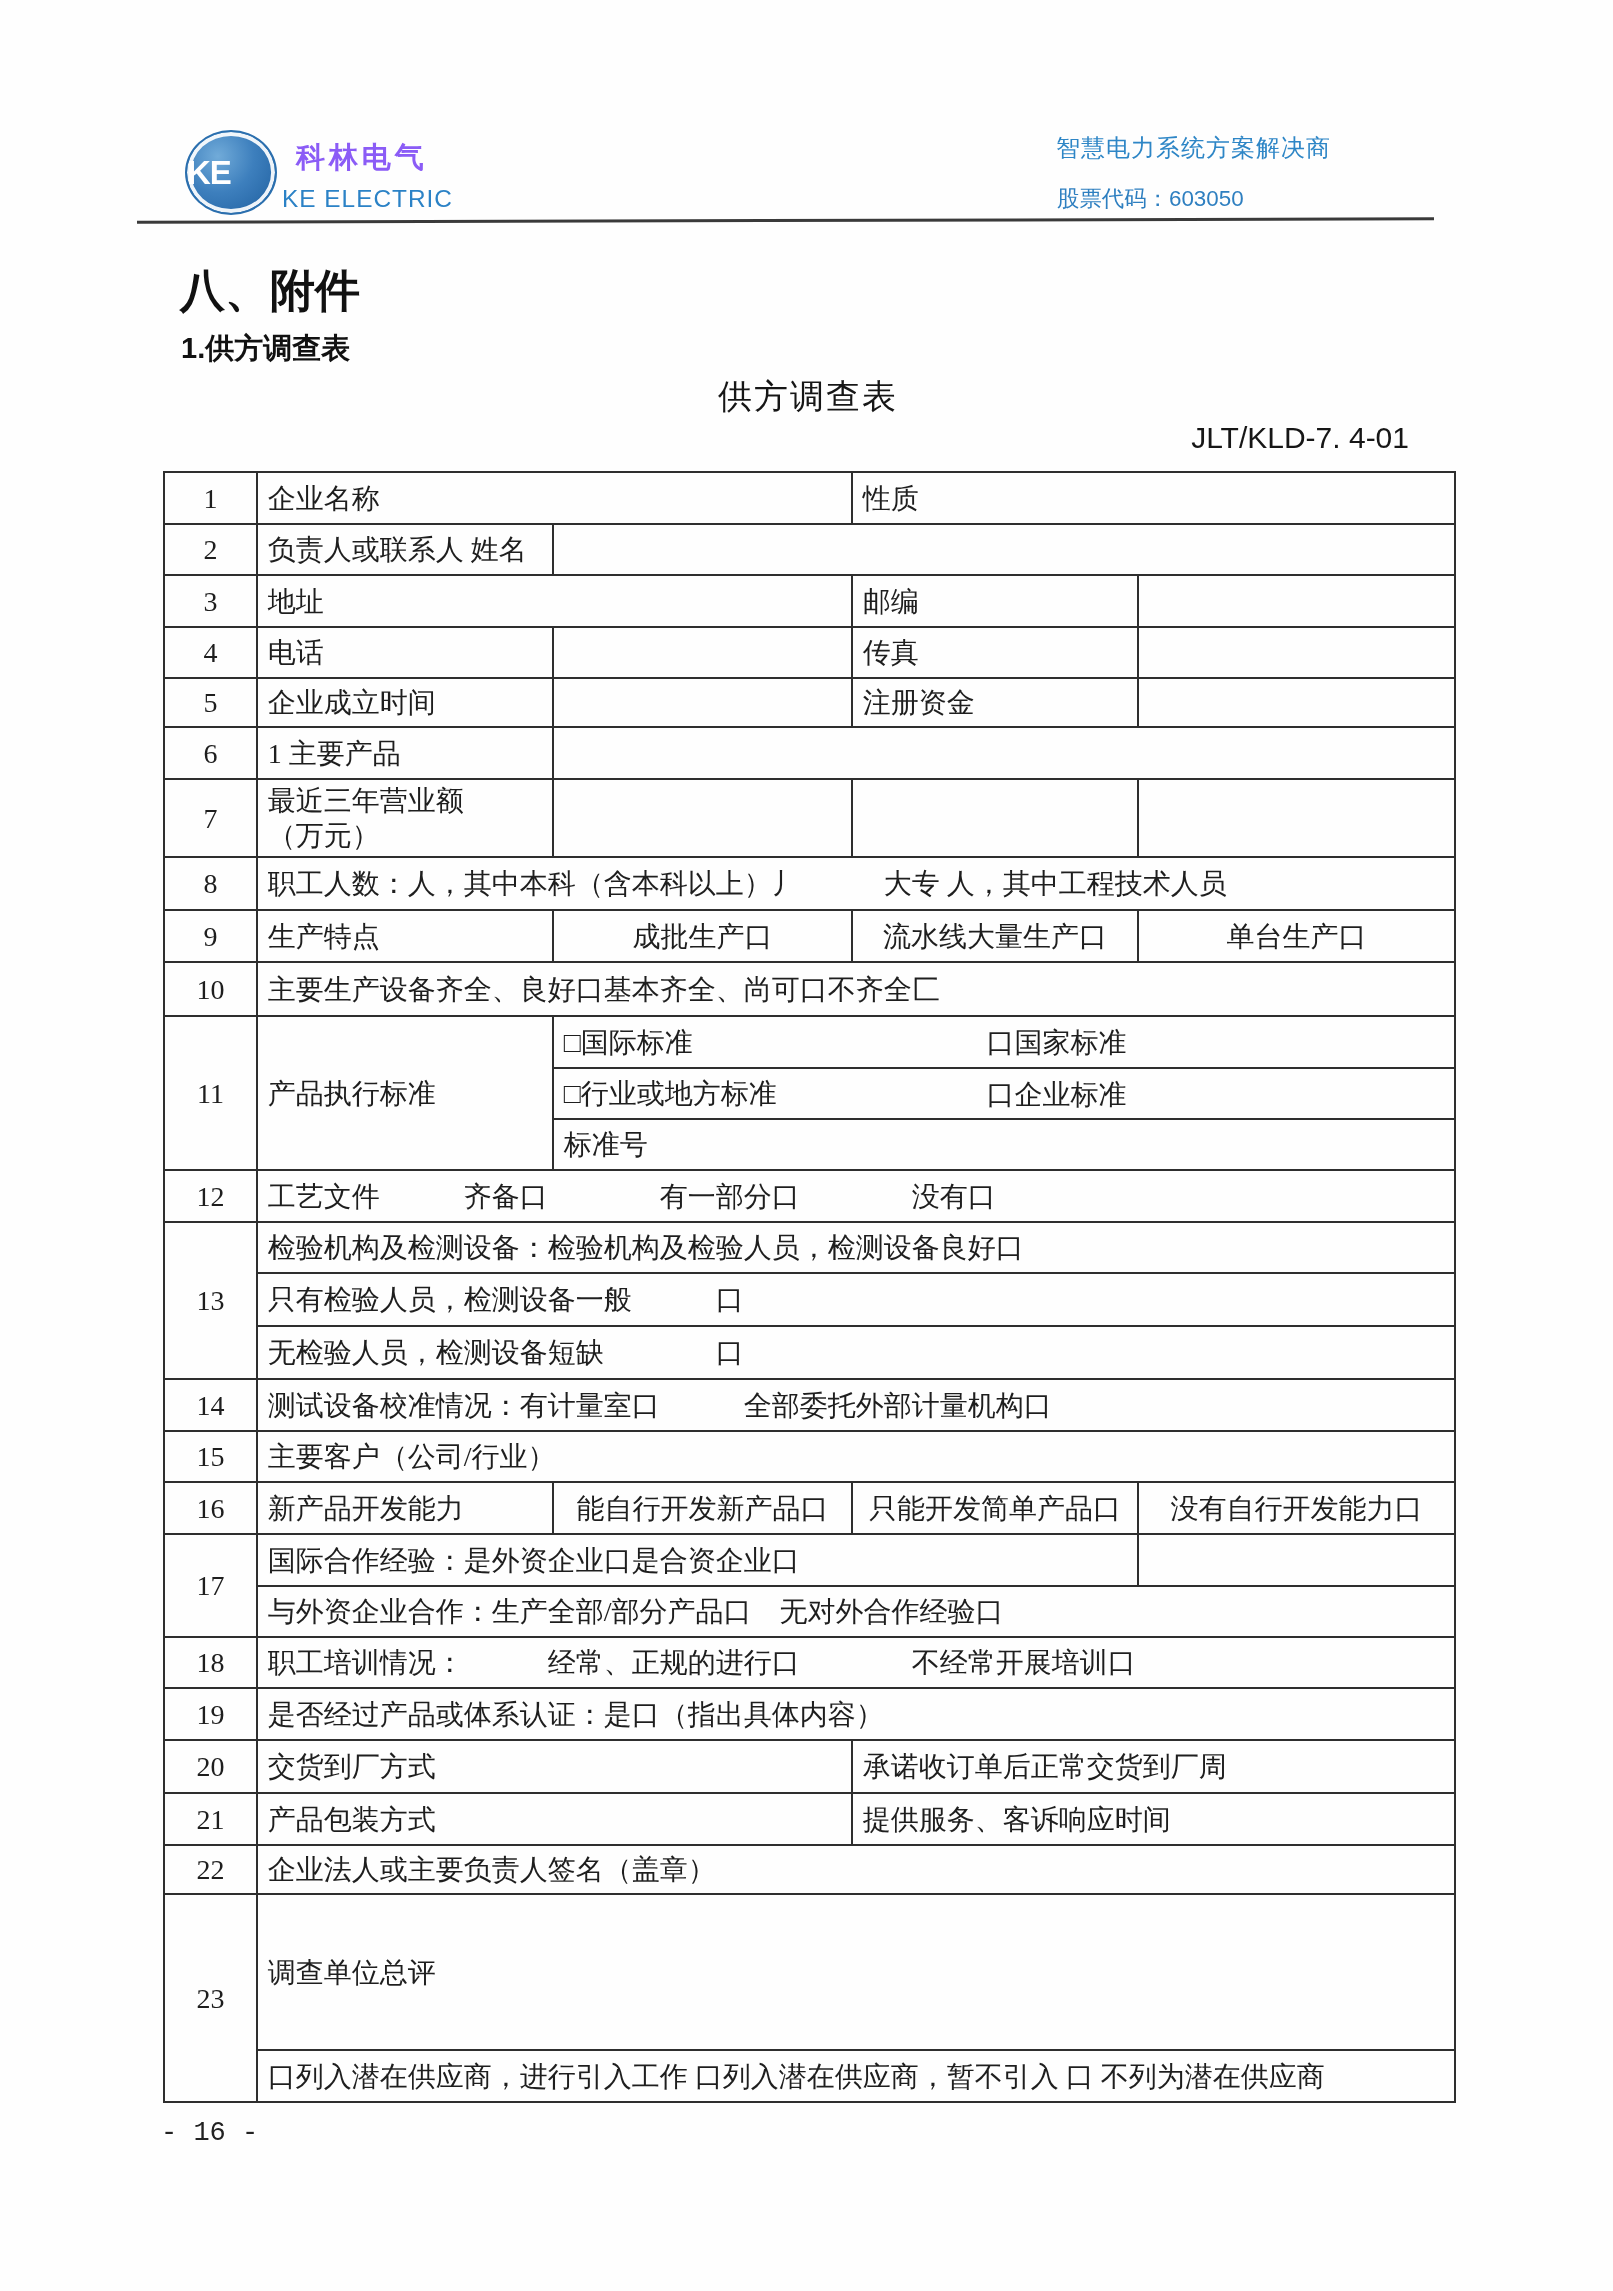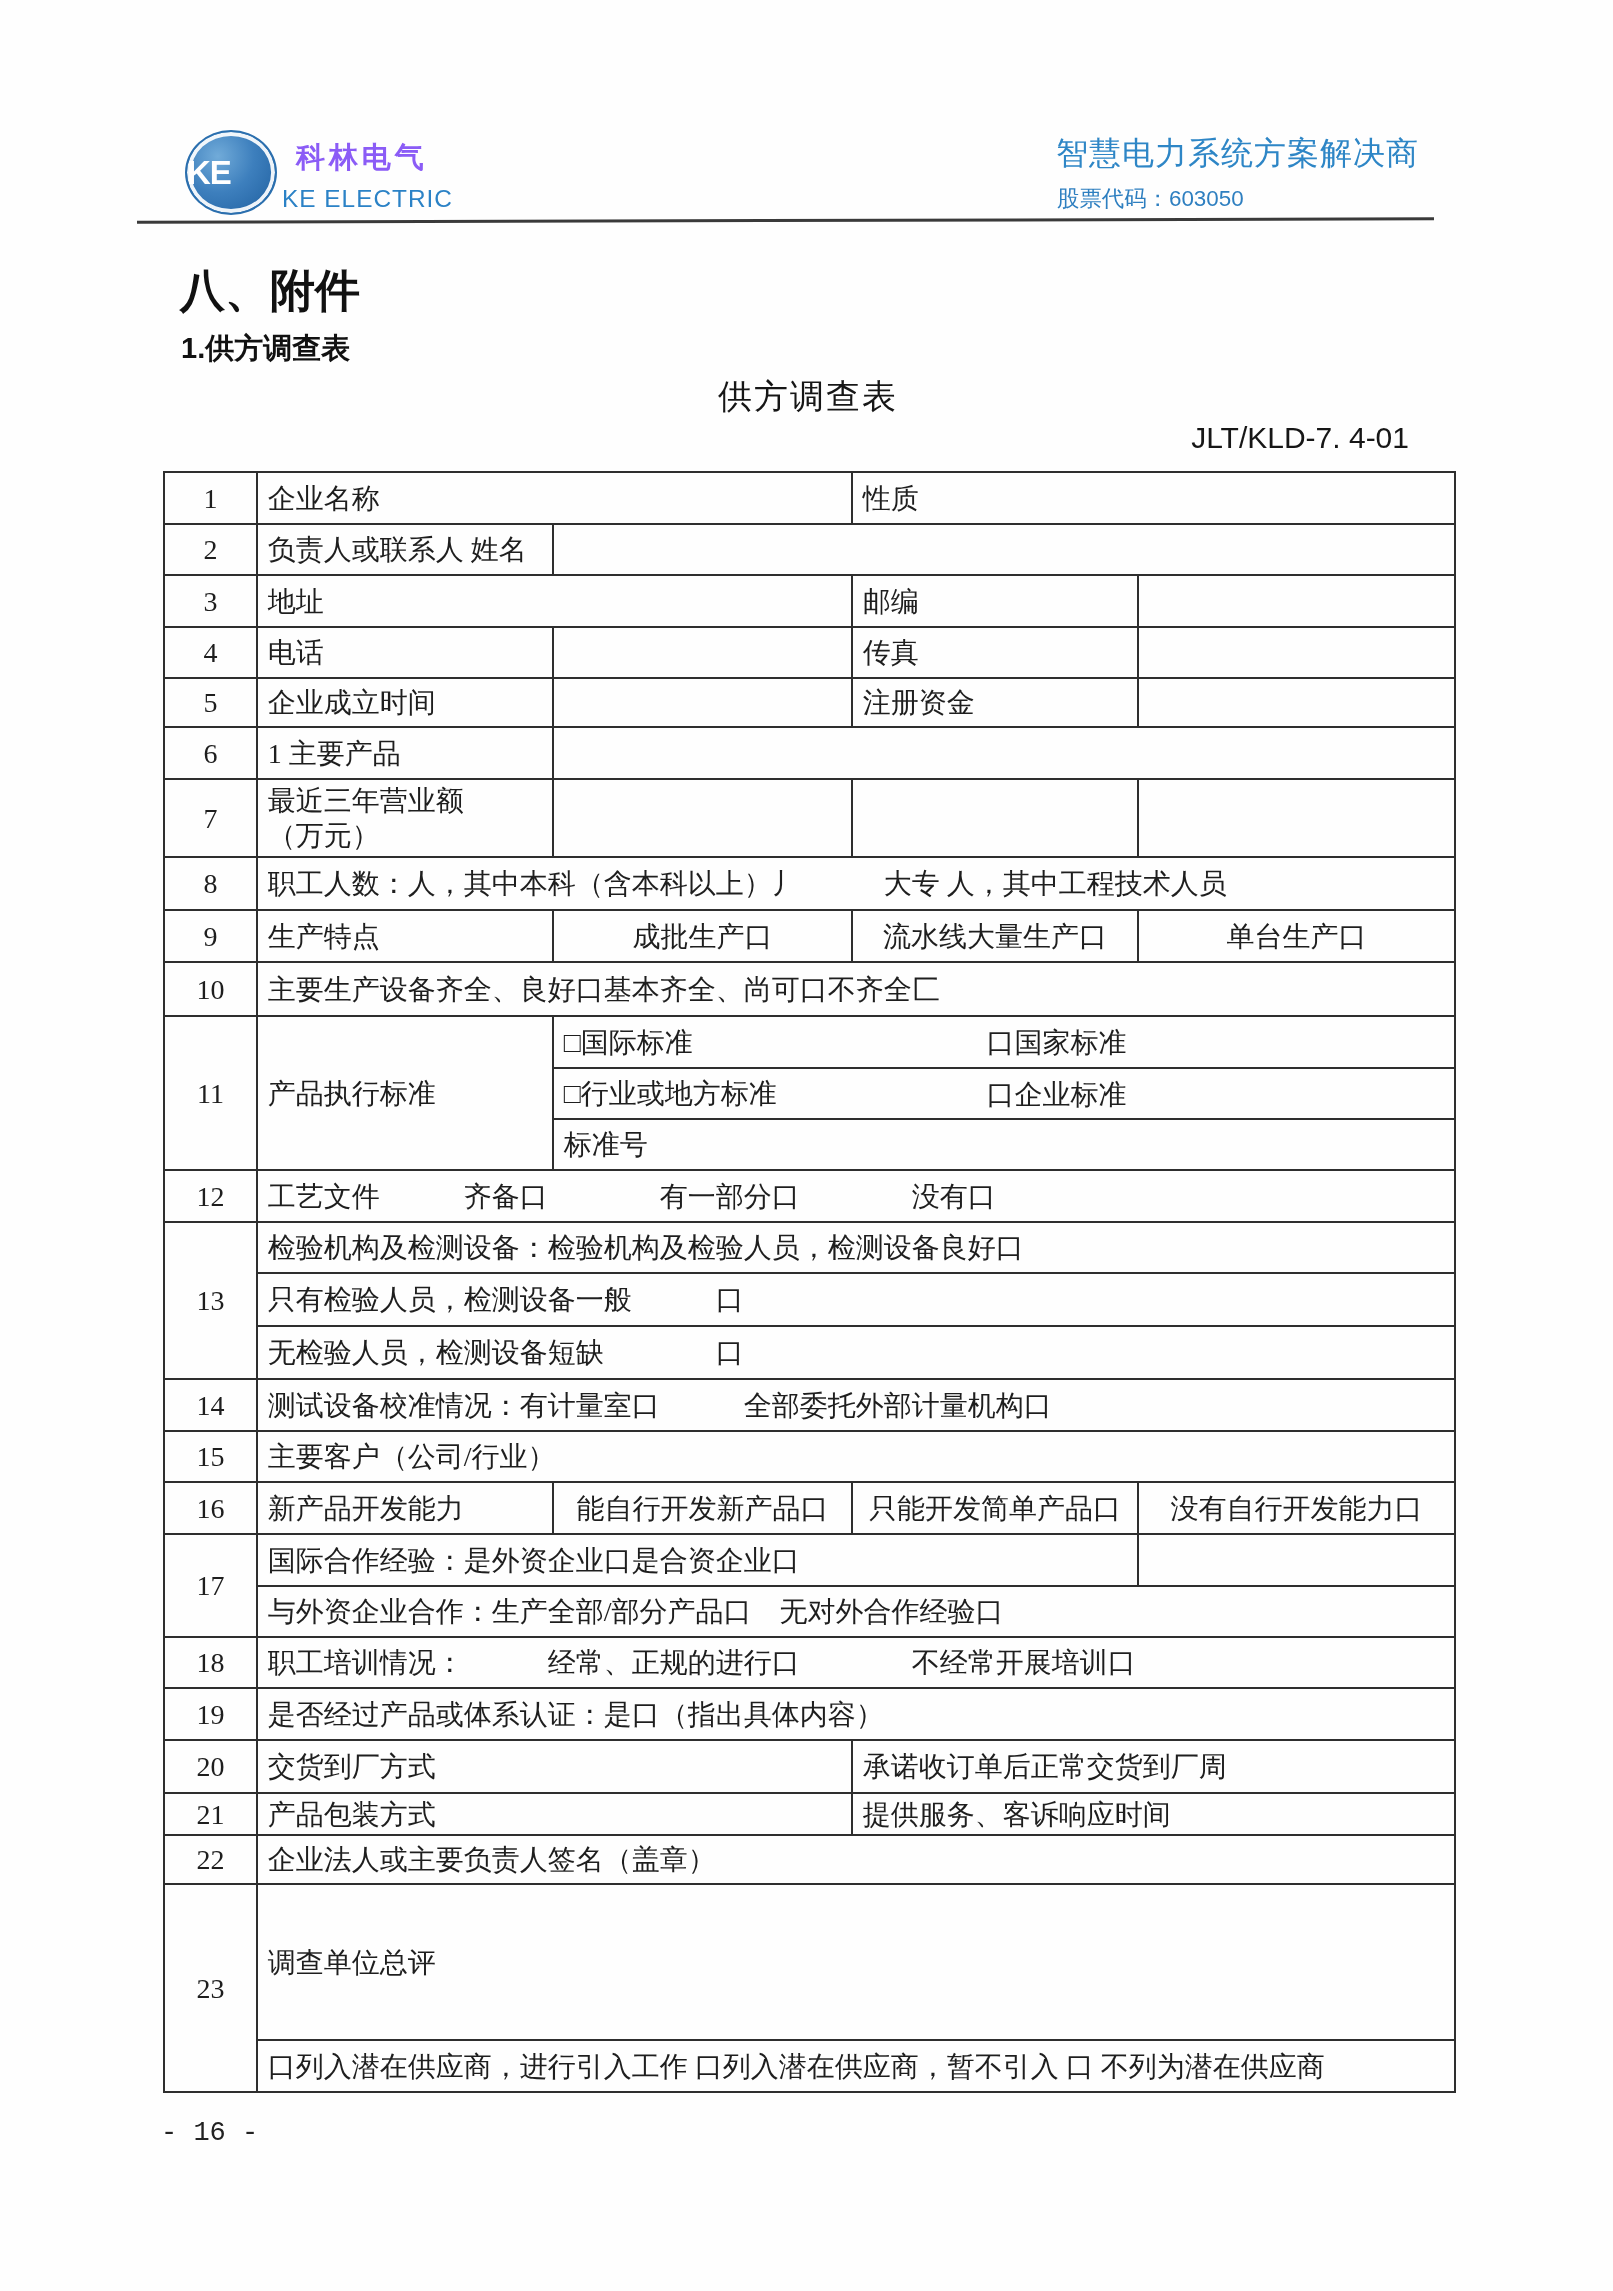--- a/index.html
+++ b/index.html
@@ -29,21 +29,21 @@
     font-size:29px;color:#8b5cf6;letter-spacing:3.9px;
   }
   .brand-en{
     position:absolute;left:282px;top:185px;
     font-family:"Liberation Sans",sans-serif;
     font-size:24.4px;color:#2b82c6;letter-spacing:1px;
   }
   .slogan{
     position:absolute;left:1056px;top:132px;
     font-family:"Liberation Sans",sans-serif;
-    font-size:32px;color:#2e86c6;letter-spacing:1px;
+    font-size:24px;color:#2e86c6;letter-spacing:1px;
   }
   .stock{
     position:absolute;left:1057px;top:183px;
     font-family:"Liberation Sans",sans-serif;
     font-size:22.4px;color:#2e7fc0;
   }
   .header-rule{
     position:absolute;left:137px;top:219px;width:1297px;height:2.9px;
     background:#3a3a3a;transform:rotate(-0.15deg);
   }
@@ -81,21 +81,21 @@
     padding:0 9.8px;
     font-size:28px;line-height:1.25;
     vertical-align:middle;
     overflow:hidden;
   }
   td.num{text-align:center;padding:0;font-size:27px;}
   td.ctr{text-align:center;}
   td.prewrap{white-space:pre-line;}
   td.indent{padding-left:363px;}
   td.topalign{vertical-align:top;padding-top:7.8px;}
-  .rh50{height:49px}.rh51{height:42px}.rh52{height:51px}.rh53{height:52px}
+  .rh50{height:49px}.rh51{height:52px}.rh52{height:51px}.rh53{height:52px}
   .rh54{height:53px}.rh55{height:54px}.rh80{height:78px}.rh146{height:156px}
   .cellwrap{position:relative;display:flex;align-items:center;height:100%;}
   .at48{position:absolute;left:48%;top:50%;transform:translateY(-50%);white-space:nowrap;}
   
   .page-number{
     position:absolute;left:161px;top:2118px;width:1365px;
     text-align:left;font-size:27px;color:#222;
     font-family:Liberation Mono, monospace;
   }
 </style>

